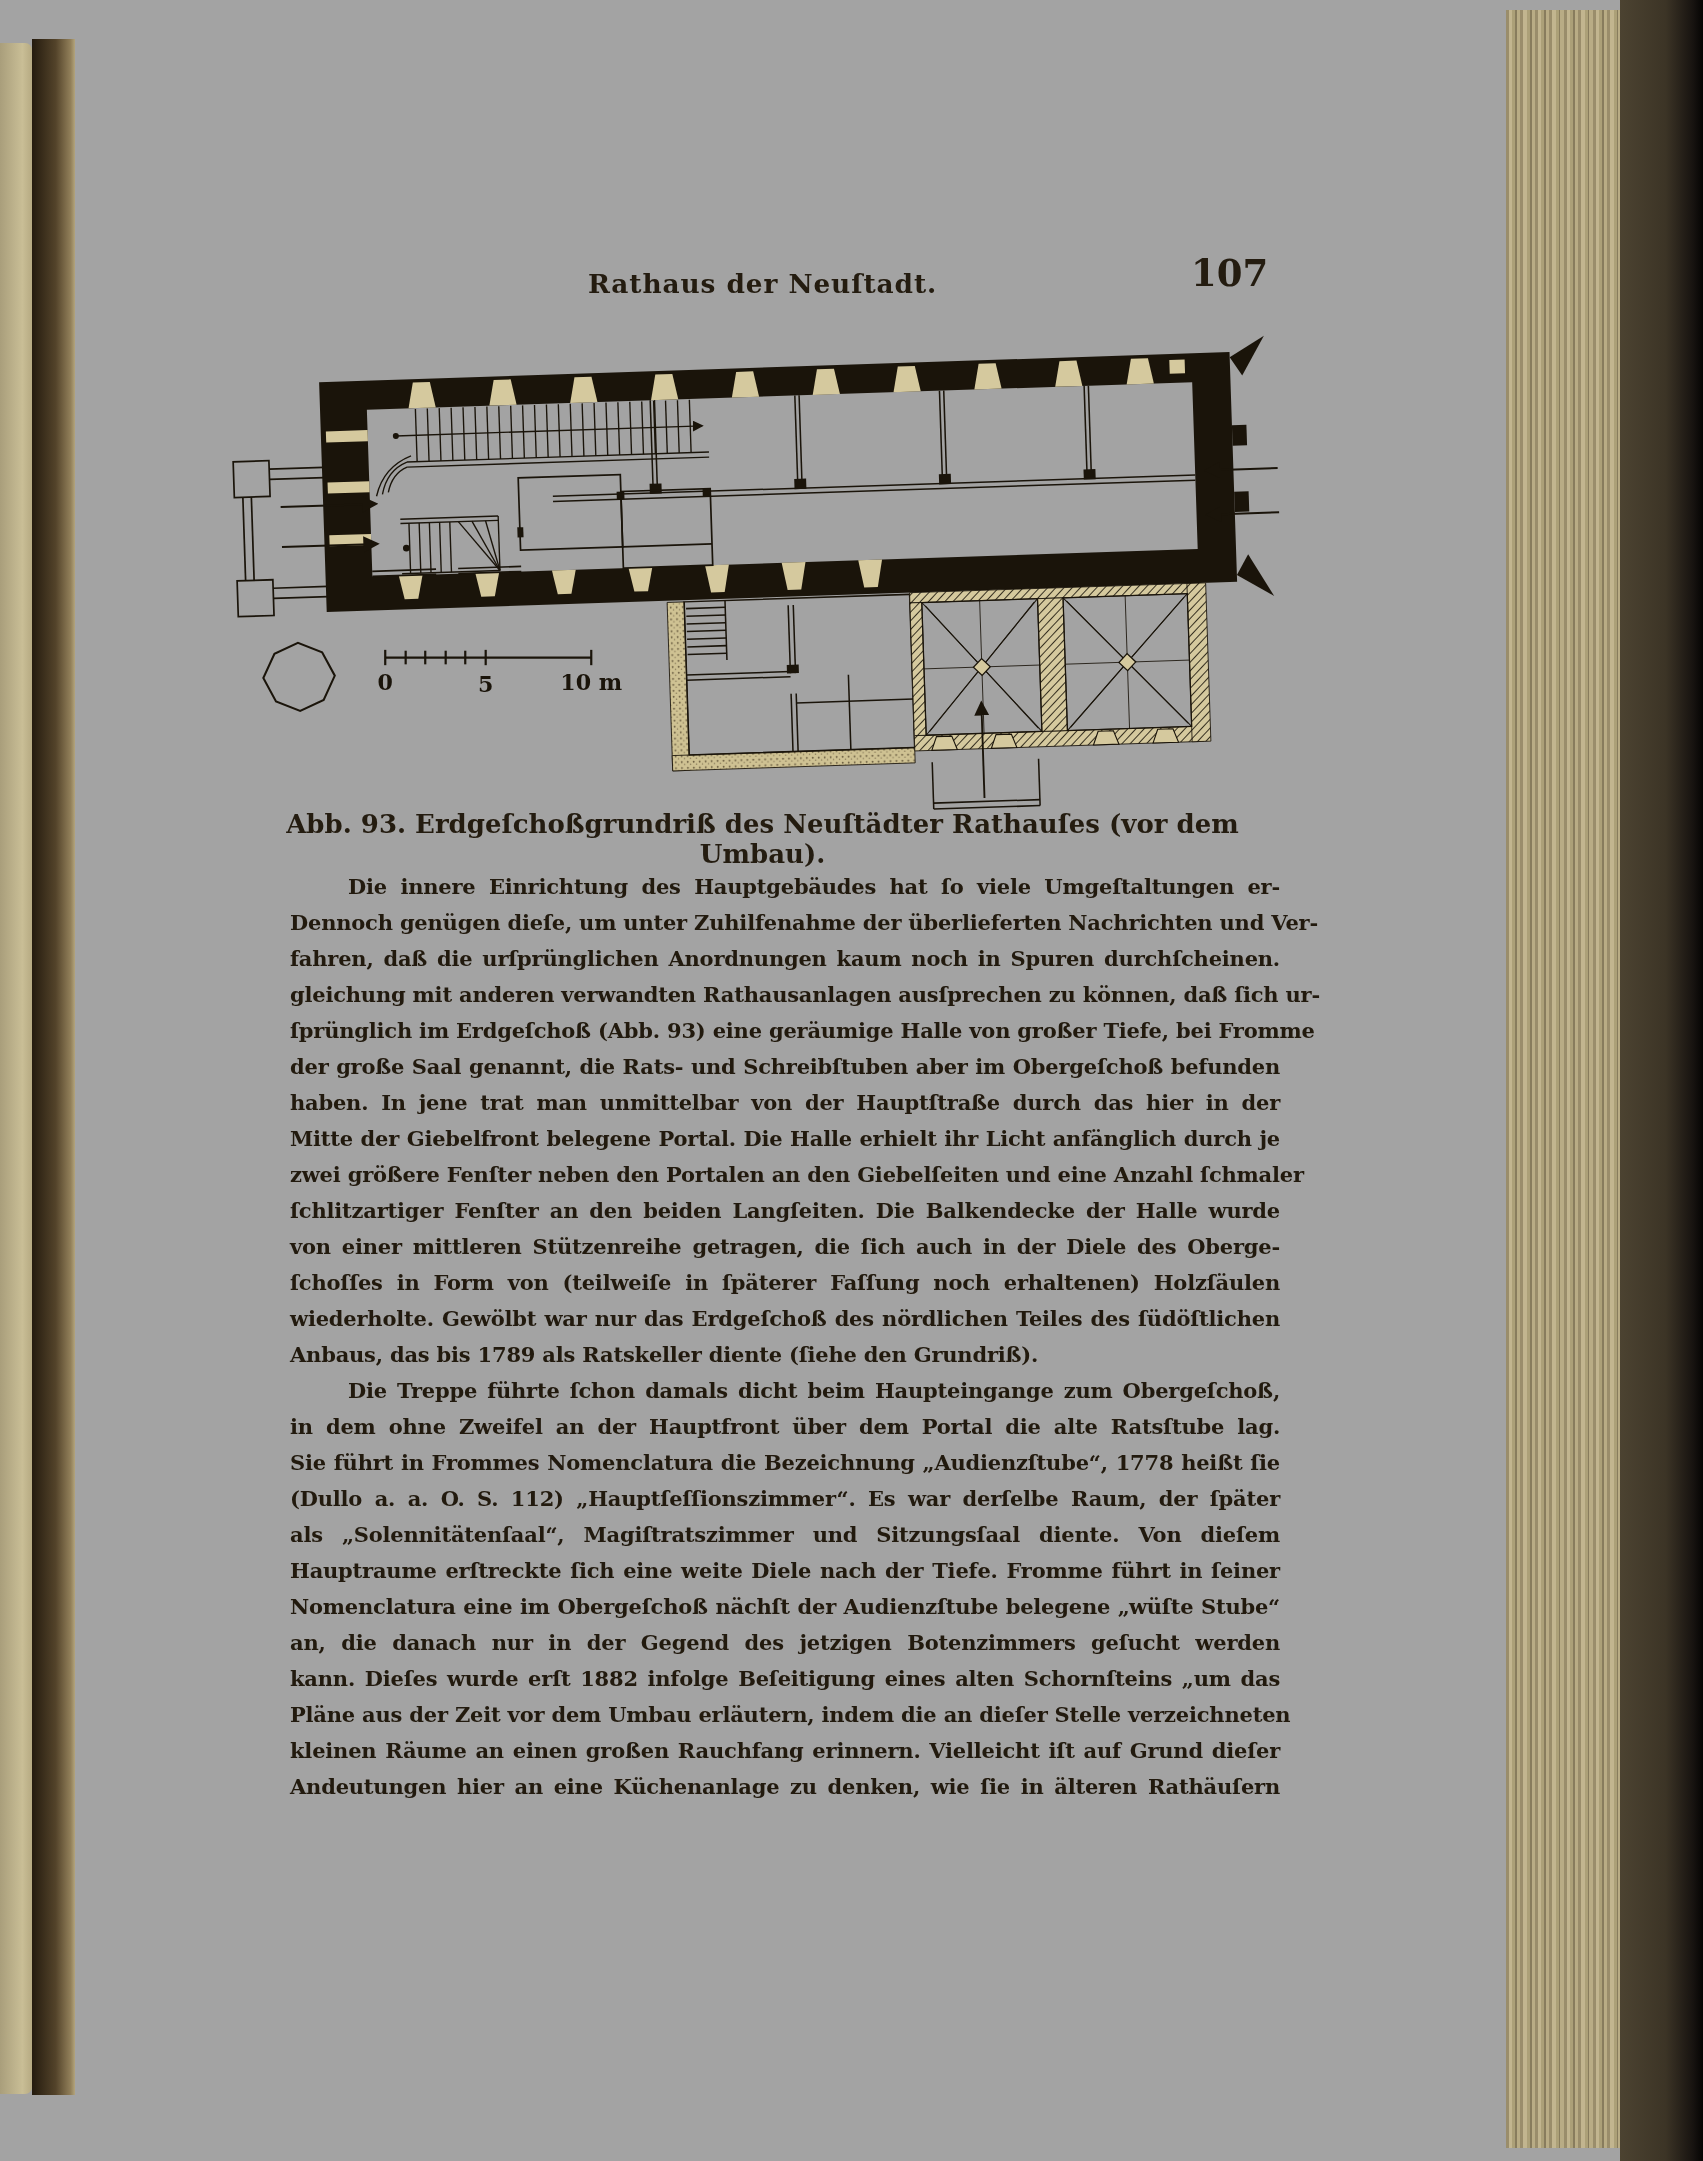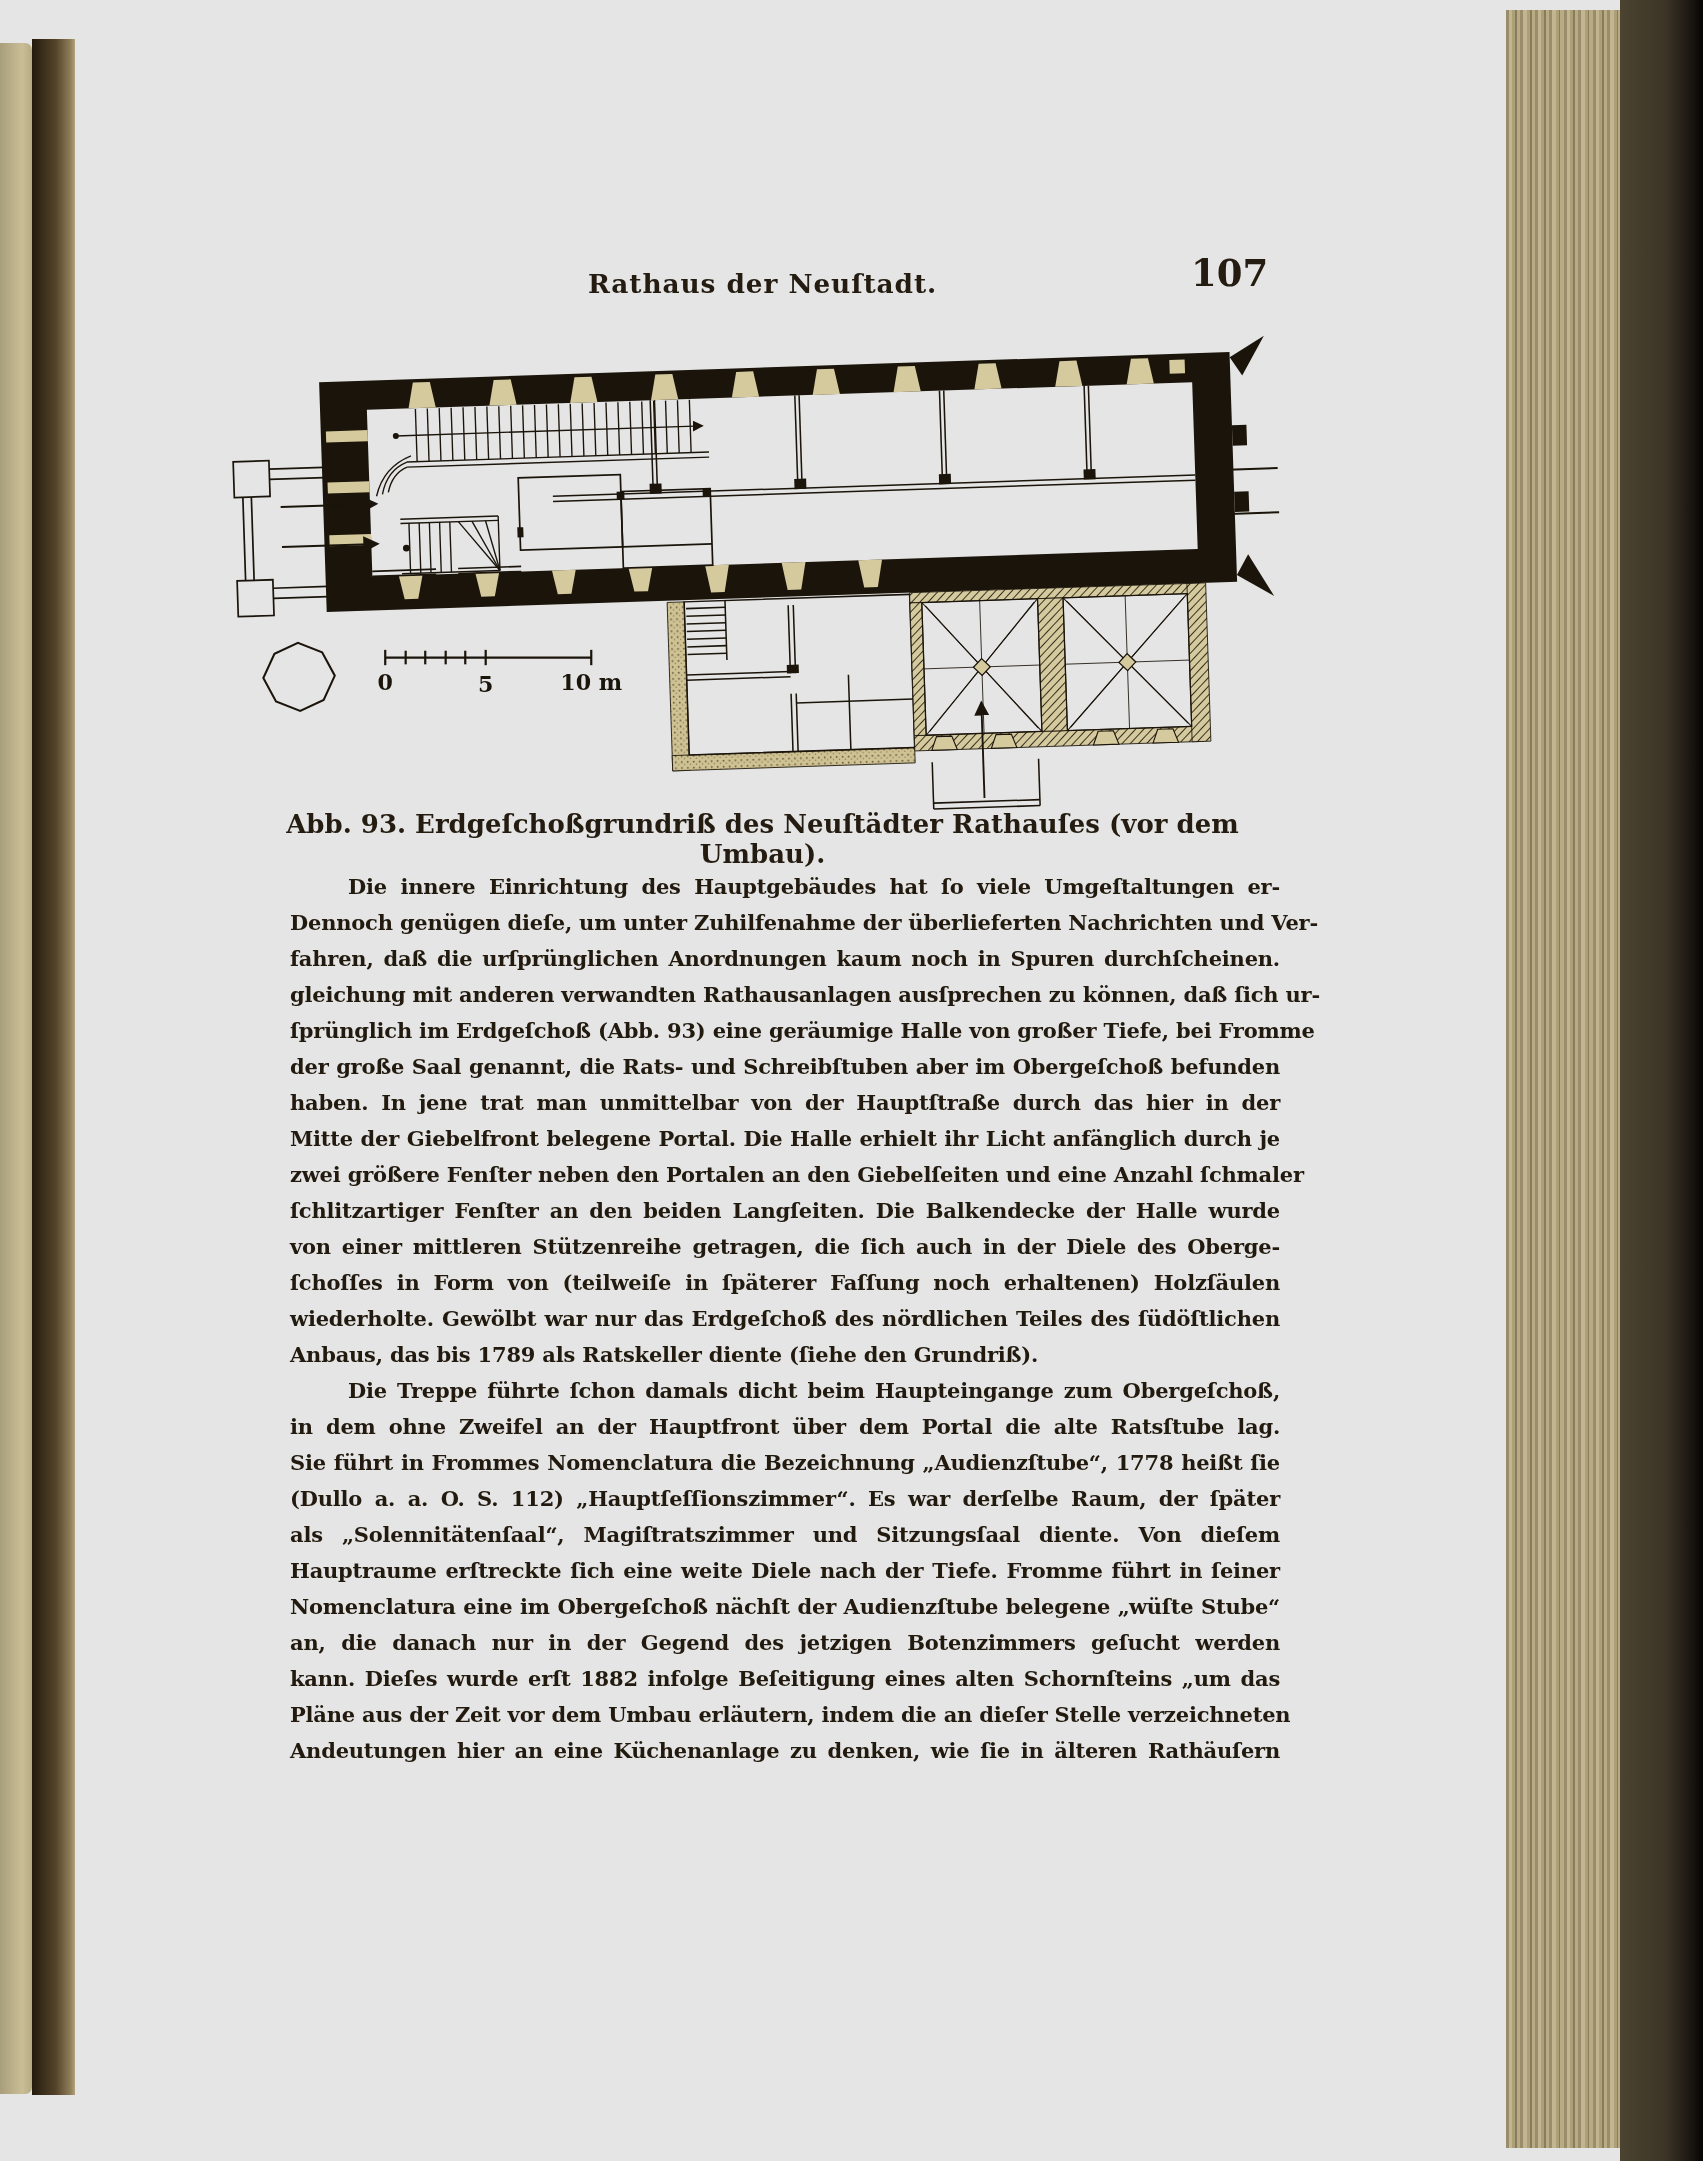--- a/index.html
+++ b/index.html
@@ -1,18 +1,18 @@
 <!DOCTYPE html>
 <html style="font-size:13.6px"><head>
 <meta charset="utf-8">
 <style>
   html,body{margin:0;padding:0;}
   body{width:1704px;height:2162px;position:relative;background:#0a0805;
        font-family:"DejaVu Serif", serif;}
-  .scene{position:absolute;inset:0;overflow:hidden;background:#e5e5e5;}
+  .scene{position:absolute;inset:0;overflow:hidden;background:#a3a3a3;}
   .page-sliver{position:absolute;left:0;top:43px;width:32px;height:2051px;
        background:linear-gradient(90deg,#a99e7b,#c9be96 70%,#b6aa82);border-radius:0 6.8px 6.8px 0;}
   .gutter{position:absolute;left:32px;top:39px;width:43px;height:2056px;
        background:linear-gradient(90deg,#241b0e,#53432a 55%,#92805a 90%,#b3a47c);}
   .page{position:absolute;left:75px;top:46px;width:1431px;height:2053px;
        background:radial-gradient(ellipse at 45% 38%, #d8cc a0 0%, #d5c99e 0%, #d1c598 55%, #c6ba8e 84%, #b3a77d 100%);
        border-radius:25.6px 10.2px 3.4px 3.4px / 39px 13.6px 3.4px 3.4px;}
   .fore-edge{position:absolute;left:1506px;top:10.2px;width:116px;height:2138px;
        background:repeating-linear-gradient(90deg,#9a8d6b 0 2.6px,#c2b58f 2.6px 6px,#aca078 6px 9.4px,#887c5d 9.4px 11px,#b9ac85 11px 14.5px);}
   .cover{position:absolute;left:1620px;top:0;width:83px;height:2162px;
@@ -306,20 +306,21 @@
           <div class="line">Die Treppe führte ſchon damals dicht beim Haupteingange zum Obergeſchoß,</div>
           <div class="line">in dem ohne Zweifel an der Hauptfront über dem Portal die alte Ratsſtube lag.</div>
           <div class="line">Sie führt in Frommes Nomenclatura die Bezeichnung „Audienzſtube“, 1778 heißt ſie</div>
           <div class="line">(Dullo a. a. O. S. 112) „Hauptſeſſionszimmer“.  Es war derſelbe Raum, der ſpäter</div>
           <div class="line">als „Solennitätenſaal“, Magiſtratszimmer und Sitzungsſaal diente.  Von dieſem</div>
           <div class="line">Hauptraume erſtreckte ſich eine weite Diele nach der Tiefe.  Fromme führt in ſeiner</div>
           <div class="line">Nomenclatura eine im Obergeſchoß nächſt der Audienzſtube belegene „wüſte Stube“</div>
           <div class="line">an, die danach nur in der Gegend des jetzigen Botenzimmers geſucht werden</div>
           <div class="line">kann.  Dieſes wurde erſt 1882 infolge Beſeitigung eines alten Schornſteins „um das</div>
           <div class="line">Pläne aus der Zeit vor dem Umbau erläutern, indem die an dieſer Stelle verzeichneten</div>
+          <div class="line">kleinen Räume an einen großen Rauchfang erinnern.  Vielleicht iſt auf Grund dieſer</div>
           <div class="line">Andeutungen hier an eine Küchenanlage zu denken, wie ſie in älteren Rathäuſern</div>
         </div>
     </div>
 
   </div>
 
   <div class="fore-edge"></div>
   <div class="cover"></div>
 </div>
 

